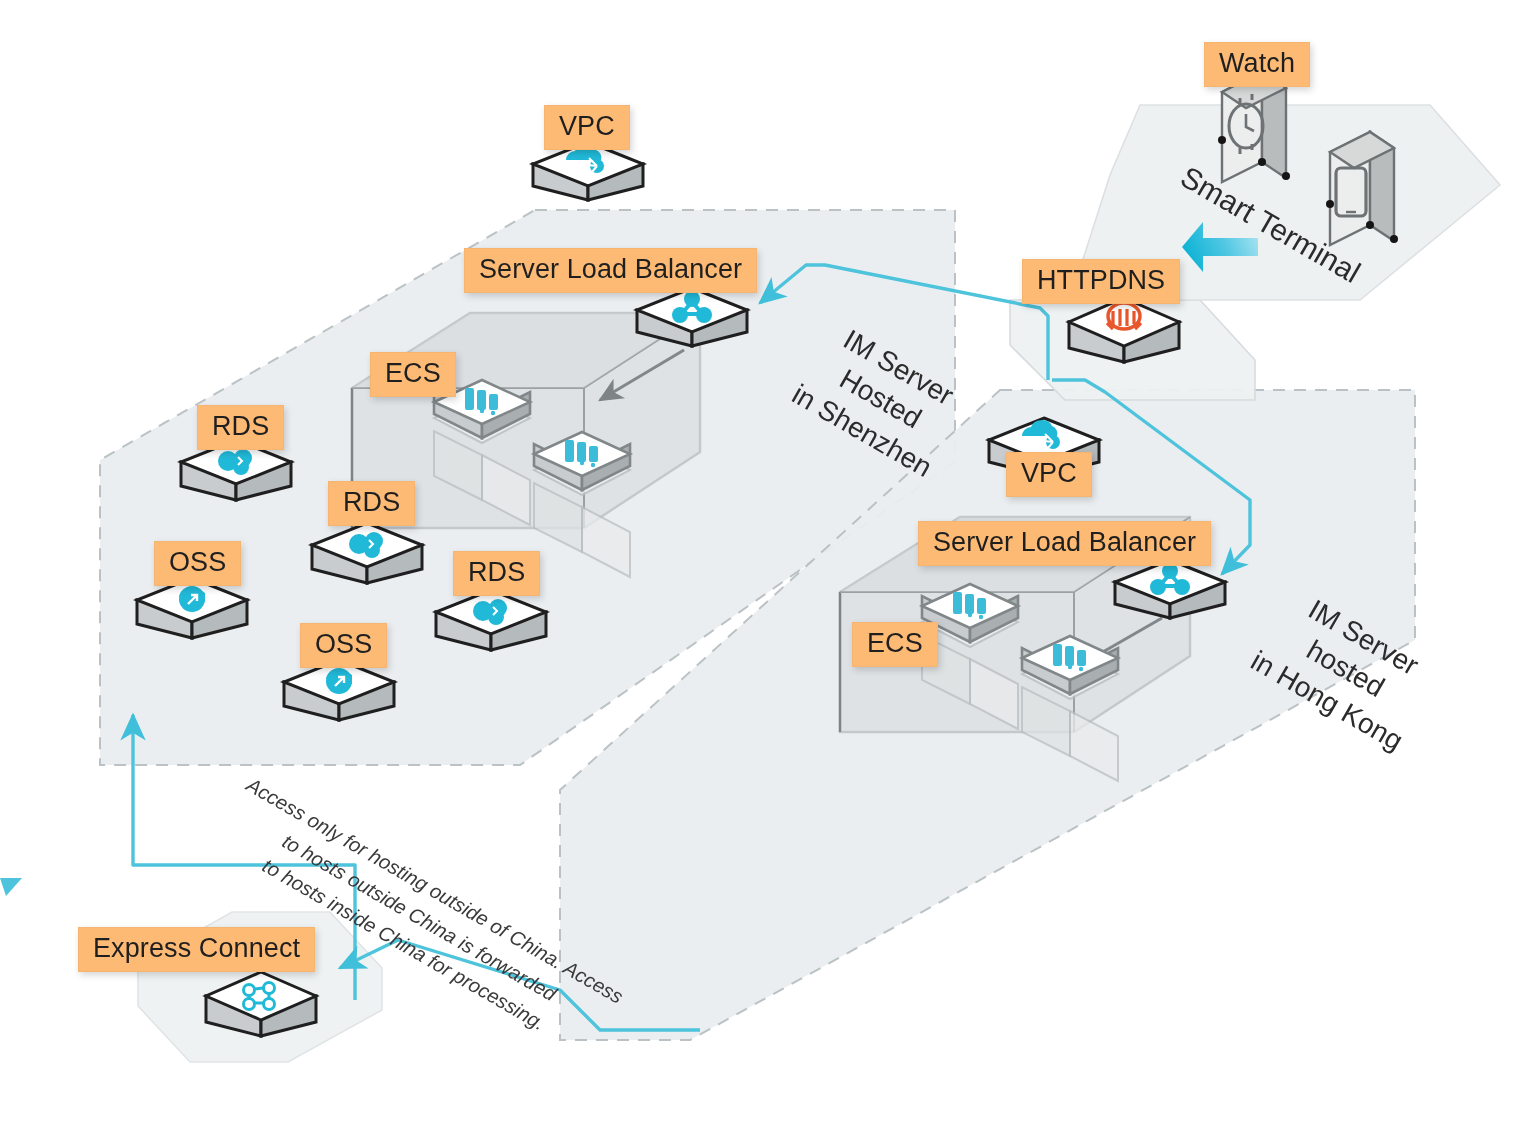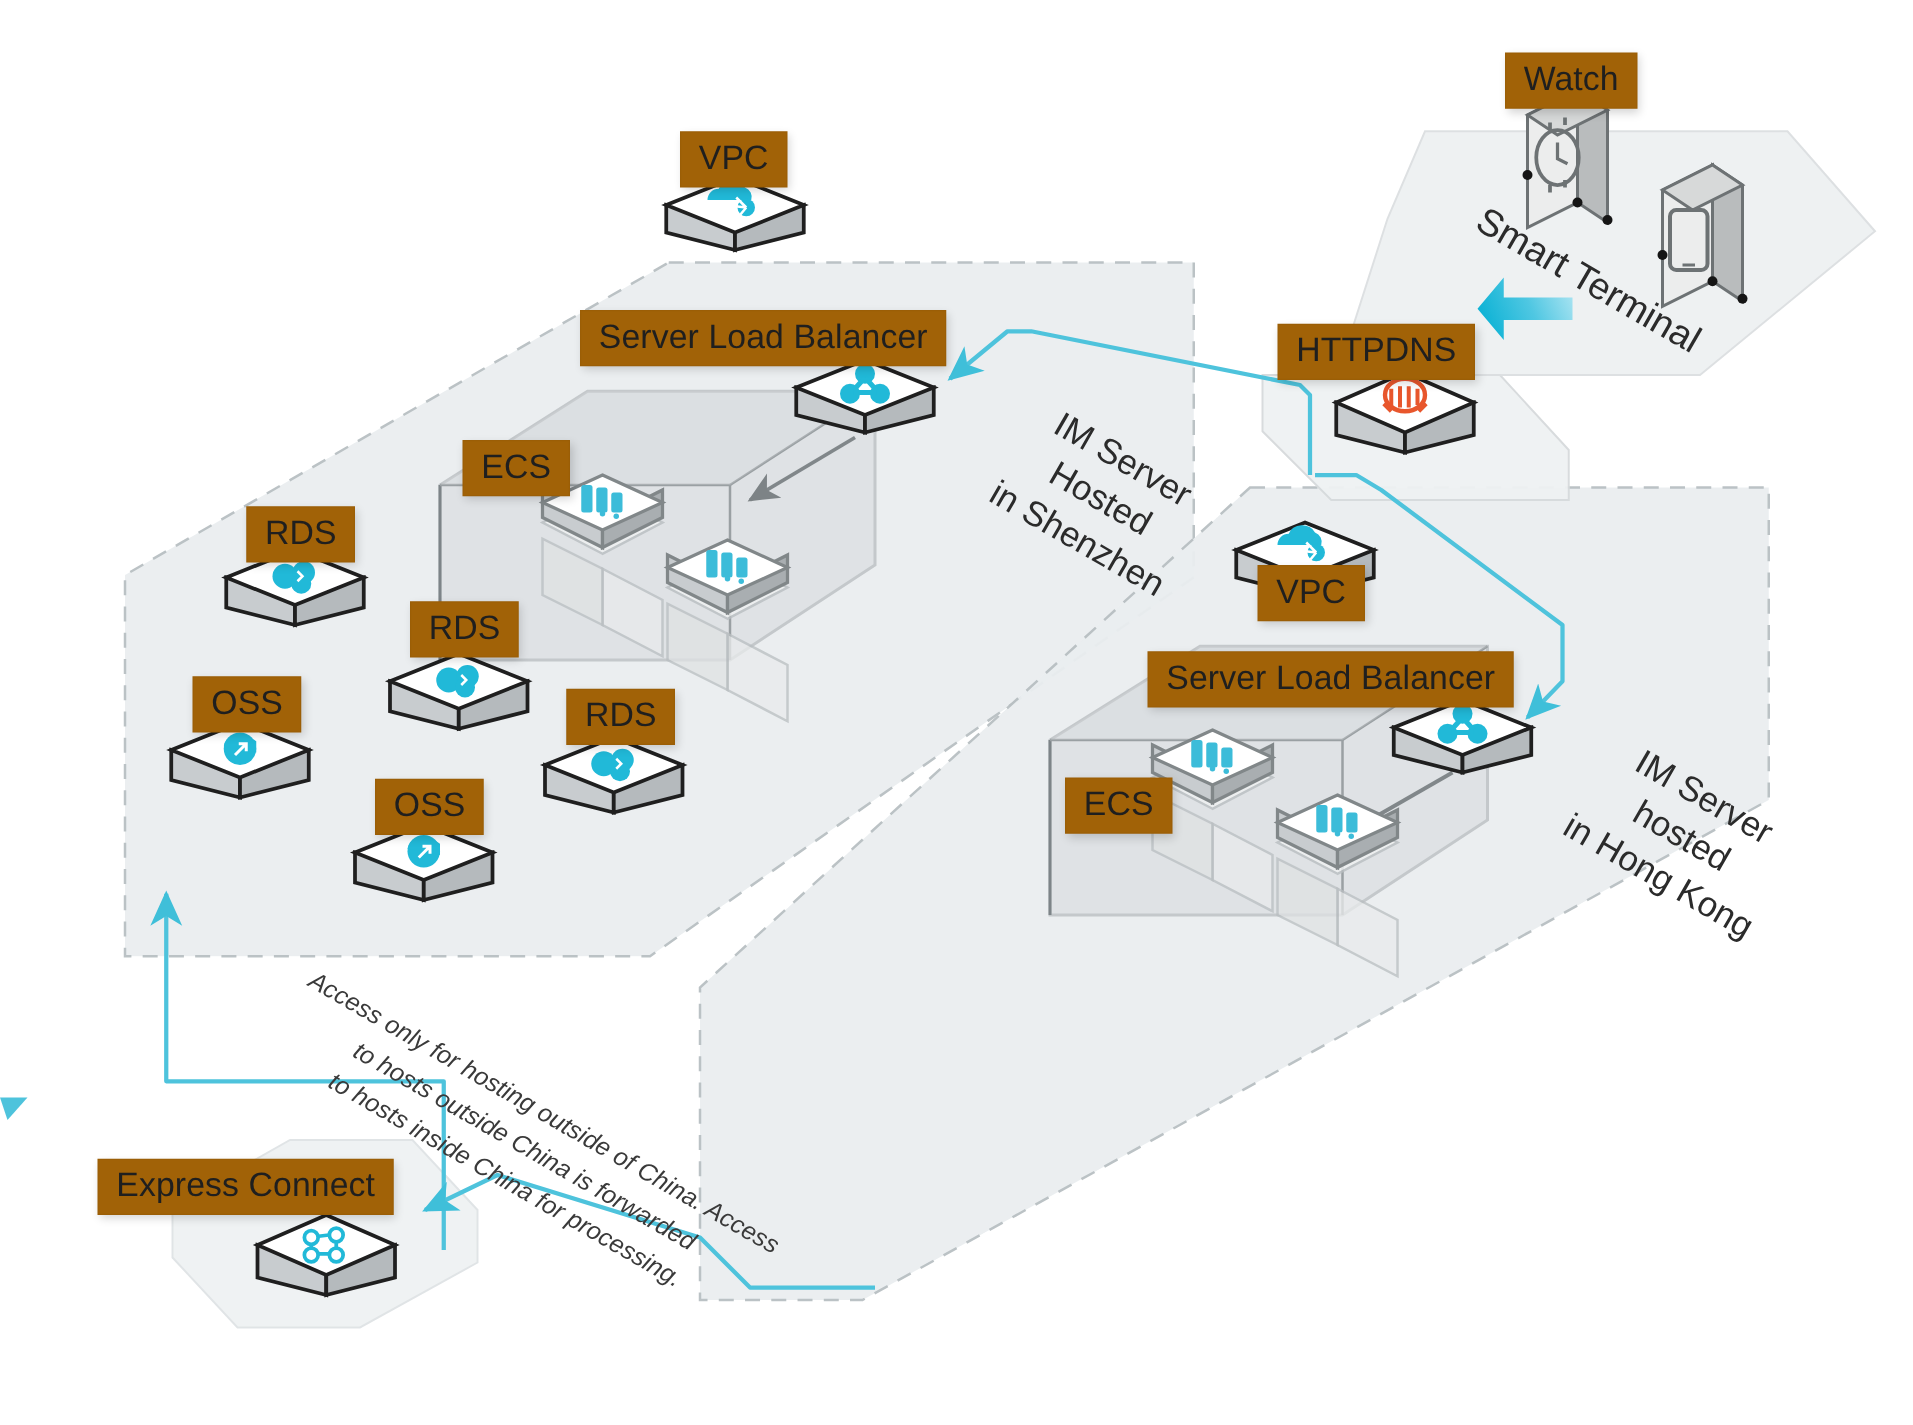--- a/index.html
+++ b/index.html
@@ -4,21 +4,21 @@
 <style>
   html,body{margin:0;padding:0;background:#ffffff;}
   body{width:1530px;height:1140px;overflow:hidden;
        font-family:"Liberation Sans","DejaVu Sans",sans-serif;}
   #stage{position:relative;width:1530px;height:1140px;background:#fff;}
   svg#scene{position:absolute;left:0;top:0;width:1530px;height:1140px;}
 
   
   .chip{
     position:absolute;
-    background:#a16207;
+    background:#fdba74;
     color:#1f1f1f;
     white-space:nowrap;
     padding:6px 14px 8px 14px;
     font-size:27px;
     line-height:1.06;
     letter-spacing:.1px;
     box-shadow:2px 3px 7px rgba(0,0,0,.17);
     border:1px solid rgba(0,0,0,.03);
   }
 

